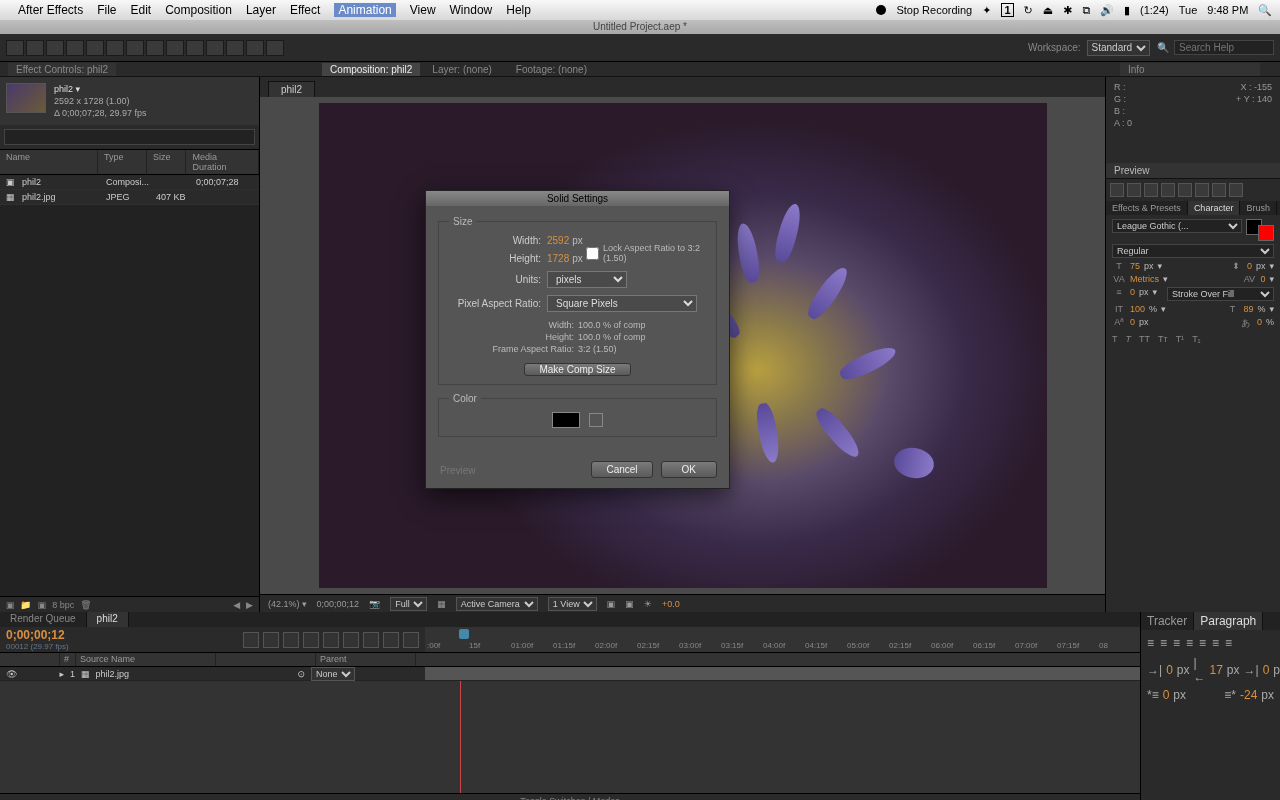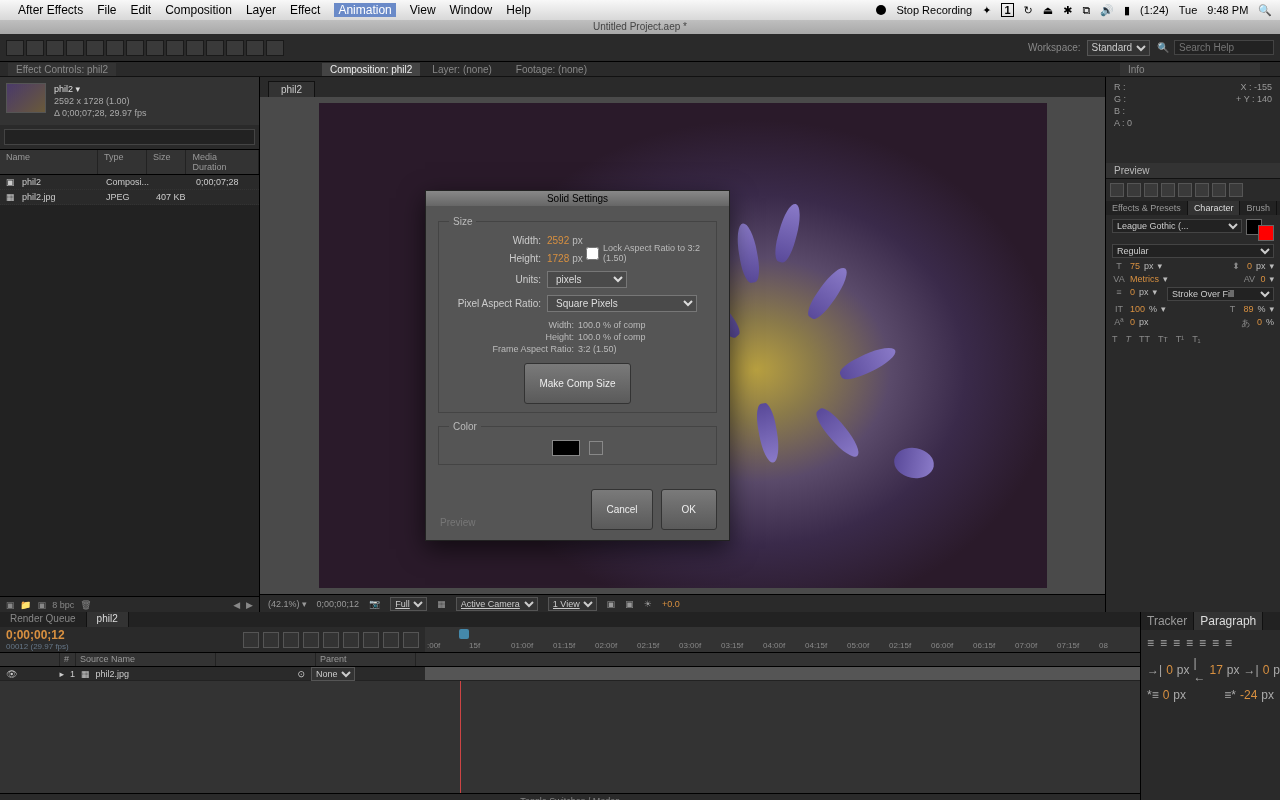--- a/index.html
+++ b/index.html
@@ -51,21 +51,21 @@
 .proj-footer { height: 16px; background: #2a2a2a; border-top: 1px solid #000; display: flex; align-items: center; padding: 0 6px; font-size: 9px; color: #888; gap: 6px; }
 
 
 .viewer-tabs { height: 20px; background: #2a2a2a; display: flex; align-items: flex-end; padding-left: 8px; }
 .viewer-tabs .tab { background: #333; padding: 2px 12px; font-size: 10px; color: #ccc; border: 1px solid #111; border-bottom: none; }
 .viewer { flex: 1; background: #4a4a4a; display: flex; align-items: center; justify-content: center; position: relative; }
 .canvas { width: 728px; height: 485px; background: radial-gradient(ellipse 300px 250px at 60% 55%, #b8a040 0%, #8a7a4a 20%, #5a4a6a 45%, #3a2a4a 70%, #2a1a2a 100%); position: relative; overflow: hidden; }
 
 .petal { position: absolute; width: 18px; height: 60px; background: linear-gradient(#8a7ac8,#5a4a9a); border-radius: 50% 50% 40% 40%; }
 .viewer-footer { height: 18px; background: #2a2a2a; border-top: 1px solid #000; display: flex; align-items: center; padding: 0 8px; font-size: 9px; color: #999; gap: 10px; }
-.viewer-footer select { background: #333; color: #ccc; border: 1px solid #555; font-size: 9px; height: 14px; text-decoration: underline; }
+.viewer-footer select { background: #333; color: #ccc; border: 1px solid #555; font-size: 9px; height: 14px; }
 
 
 .panel-title { background: #333; padding: 2px 8px; font-size: 10px; color: #bbb; border-bottom: 1px solid #111; }
 .info-body { padding: 4px 8px; font-size: 9px; color: #999; line-height: 12px; display: flex; }
 .info-body .col { flex: 1; }
 .preview-body { padding: 4px; display: flex; gap: 3px; }
 .preview-body .pbtn { width: 14px; height: 14px; background: #3a3a3a; border: 1px solid #555; }
 .char-tabs { display: flex; background: #222; font-size: 9px; }
 .char-tabs div { padding: 2px 6px; border-right: 1px solid #111; color: #999; }
 .char-tabs div.active { background: #333; color: #ddd; }
@@ -111,21 +111,21 @@
 .dialog-row { display: flex; align-items: center; margin-bottom: 7px; }
 .dialog-row label { width: 92px; text-align: right; margin-right: 6px; color: #ccc; }
 .dialog-row input[type=text] { flex: 1; background: #3a4a5a; color: #fff; border: 1px solid #888; padding: 1px 4px; font-size: 10px; }
 .dialog-row .val { color: #d89040; margin-right: 3px; }
 .dialog-row .unit { color: #bbb; }
 .dialog-row select { background: #4a4a4a; color: #ddd; border: 1px solid #777; font-size: 10px; padding: 1px 4px; }
 .dialog fieldset { border: 1px solid #444; padding: 8px 10px; margin-bottom: 8px; }
 .dialog fieldset legend { color: #bbb; padding: 0 4px; }
 .dialog .info-line { font-size: 9px; color: #bbb; margin-left: 40px; line-height: 12px; }
 .dialog .info-line label { display: inline-block; width: 85px; text-align: right; margin-right: 4px; }
-.dialog button { background: linear-gradient(#7a7a7a,#5a5a5a); border: 1px solid #333; color: #eee; padding: 14px 14px; font-size: 10px; border-radius: 3px; }
+.dialog button { background: linear-gradient(#7a7a7a,#5a5a5a); border: 1px solid #333; color: #eee; padding: 0 14px; font-size: 10px; border-radius: 3px; }
 .dialog .btn-row { display: flex; justify-content: flex-end; gap: 8px; padding: 6px 12px 10px; }
 .dialog .preview-lbl { color: #777; position: absolute; left: 14px; bottom: 12px; }
 .color-swatch { width: 28px; height: 16px; background: #000; border: 1px solid #888; display: inline-block; vertical-align: middle; }
 .eyedrop { width: 14px; height: 14px; border: 1px solid #888; display: inline-block; vertical-align: middle; margin-left: 6px; }
 .lock-chk { display: flex; align-items: center; font-size: 9px; color: #bbb; }
 .lock-chk input { margin-right: 4px; }
 </style>
 </head>
 <body>
 

